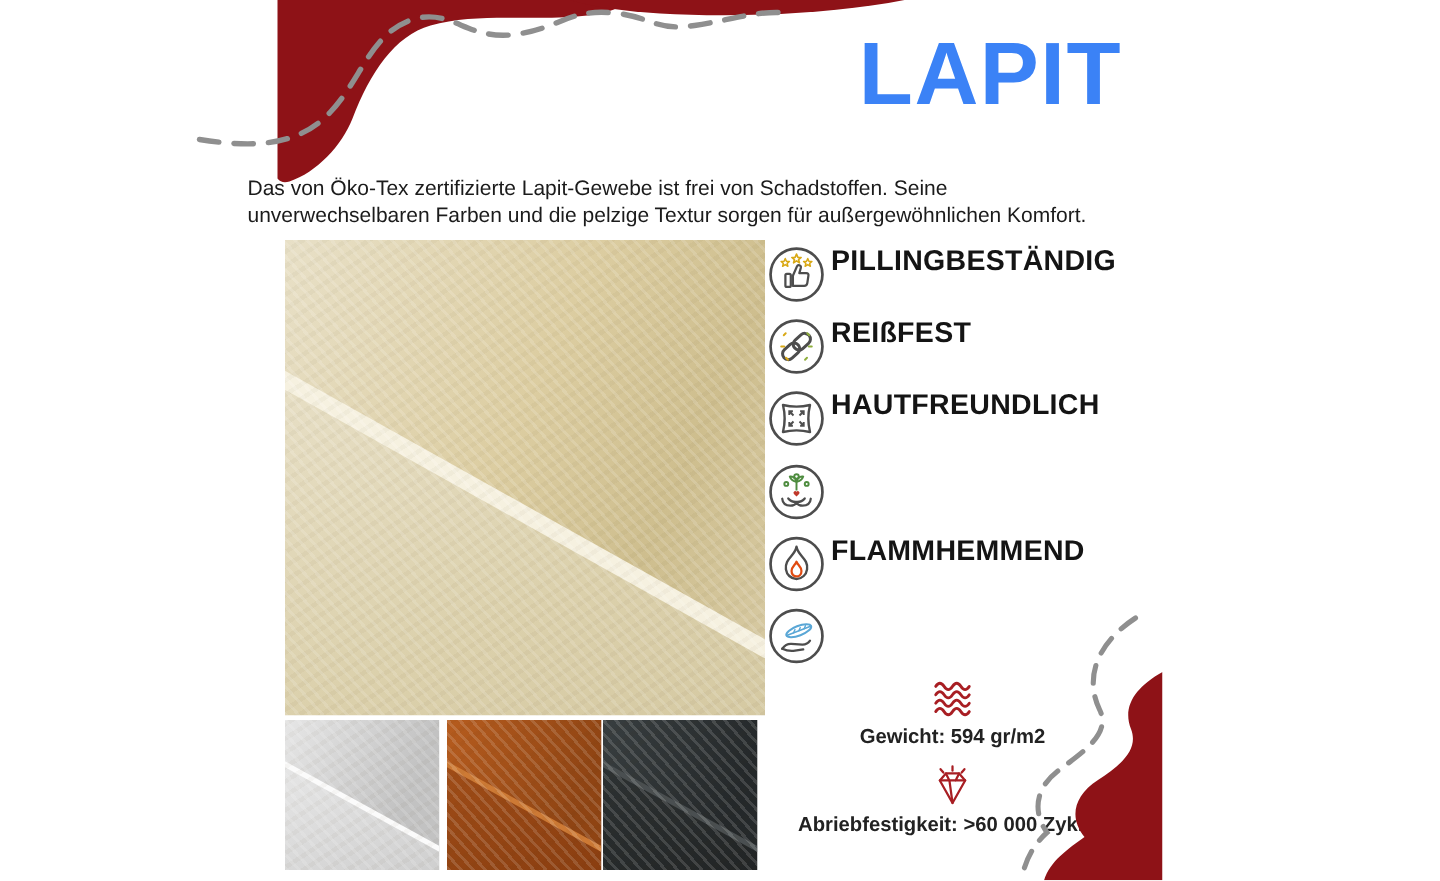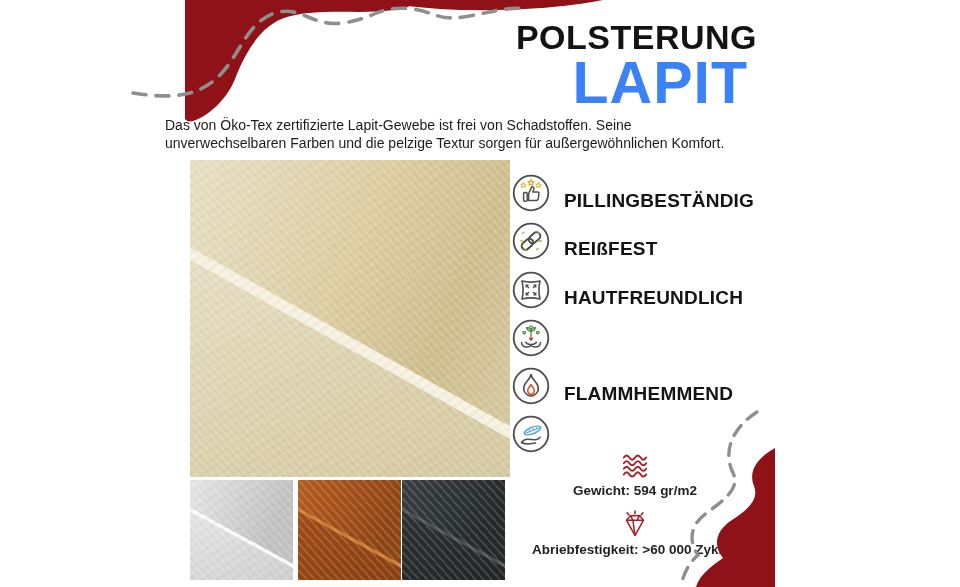--- a/index.html
+++ b/index.html
@@ -42,21 +42,21 @@
   .swatch-1 .ridge{background:#fbfbfb;}
   .swatch-2 .base {background:linear-gradient(155deg,#a55019,#8a3e10);}
   .swatch-2 .layer{background:linear-gradient(115deg,#b65c1e,#8f4413 75%);}
   .swatch-2 .ridge{background:#cd7a35;}
   .swatch-3 .base {background:linear-gradient(155deg,#303536,#212425);}
   .swatch-3 .layer{background:linear-gradient(115deg,#383e40,#24282a 75%);}
   .swatch-3 .ridge{background:#4a4f51;}
 
   
   .features{left:512px;top:164px;width:300px;}
-  .feature{display:flex;align-items:flex-end;height:48.2px;gap:14px;}
+  .feature{display:flex;align-items:flex-start;height:48.2px;gap:4px;}
   .feature .label{font-size:19px;font-weight:bold;letter-spacing:.2px;color:#141414;white-space:nowrap;}
   .fi{flex:0 0 38px;}
 
   
   .specs{left:520px;top:452px;width:230px;display:flex;flex-direction:column;align-items:center;}
   .spec-label{font-size:13.5px;font-weight:bold;color:#222;white-space:nowrap;}
   .spec-icon-weave{margin-bottom:3px;}
   .spec-icon-diamond{margin-top:12px;margin-bottom:2px;}
 </style>
 </head>
@@ -64,21 +64,20 @@
 
 <div class="canvas">
 
   <svg class="abs wave-top-left" viewBox="0 0 490 150">
     <path d="M60 0 H295 C288 7 273 10.5 252 11.5 C222 13 190 9 162 17 C138 24 122 48 110 79 C103 97 86 115 68 121 C64.5 122 62 121.5 60 119 Z" fill="#8e1217"></path>
     <path d="M255 0 H478 C430 9.5 365 12 315 9 C291 7.5 270 4.5 255 0 Z" fill="#8e1217"></path>
     <path d="M8 93 C46 99 74 97 95 75 C116 53 122 22 150 13 C176 5 186 27 218 23 C248 19 254 6 283 8.5 C310 11 311 21 338 17 C362 13.5 382 6 402 9" fill="none" stroke="#8f8f8f" stroke-width="3.6" stroke-dasharray="13 10" stroke-linecap="round"></path>
   </svg>
 
   <div class="abs title-block">
-    <div class="title-main">POLSTERUNG</div>
     <div class="title-brand">LAPIT</div>
   </div>
   <div class="abs desc-block">
     <span>Das von Öko-Tex zertifizierte Lapit-Gewebe ist frei von Schadstoffen. Seine</span><br>
     <span>unverwechselbaren Farben und die pelzige Textur sorgen für außergewöhnlichen Komfort.</span>
   </div>
 
   <div class="abs fabric fabric-main">
     <div class="base"></div>
     <div class="layer"></div>

